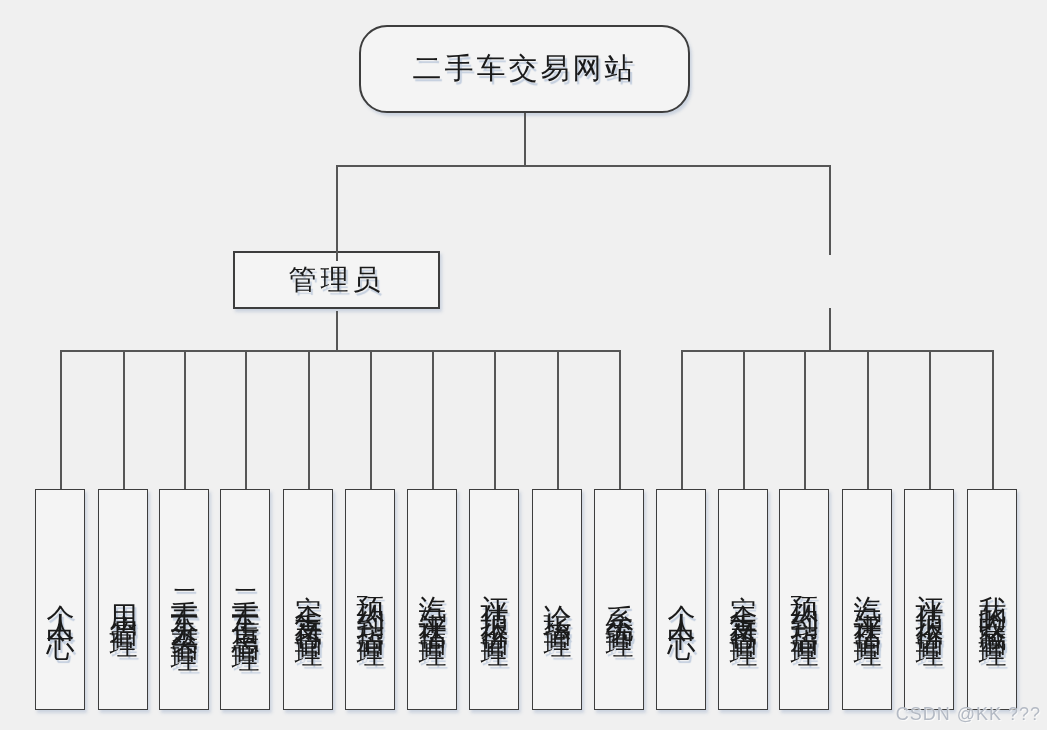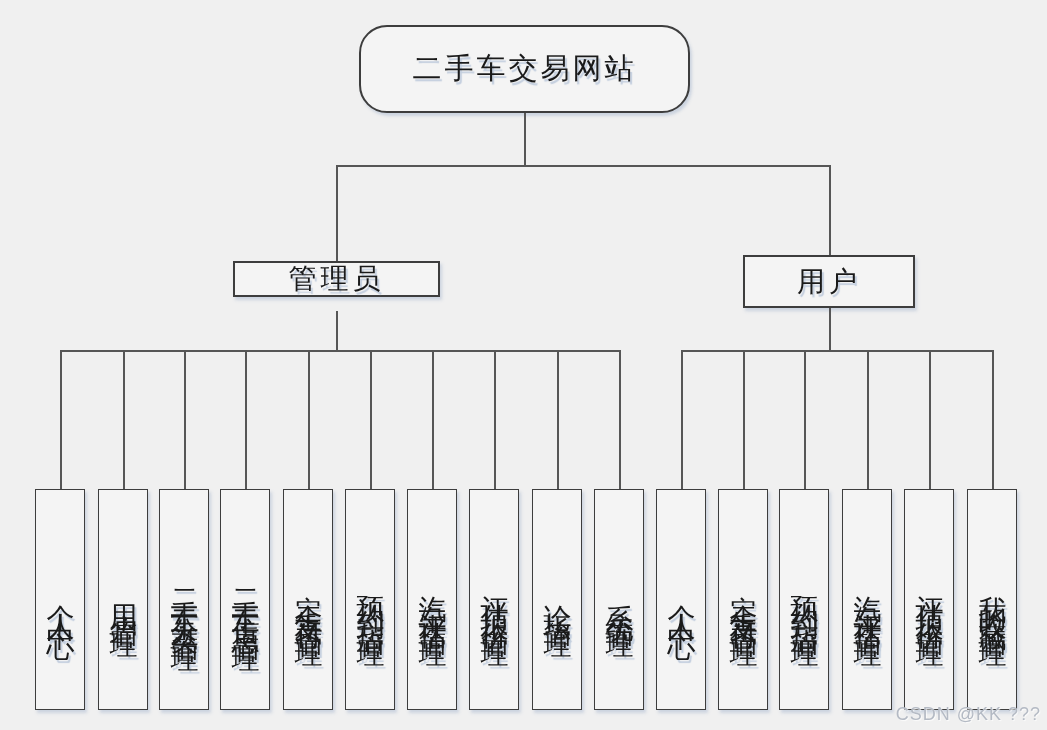--- a/index.html
+++ b/index.html
@@ -69,25 +69,22 @@
 </style>
 </head>
 <body>
 
 <div class="canvas">
 
   <div class="node root" style="left:359px;top:25px;width:331px;height:88px;">
     <span class="hlabel">二手车交易网站</span>
   </div>
 
-  <div class="node branch" style="left:233px;top:261px;width:207px;height:36px;align-items:center;">
+  <div class="node branch" style="left:233px;top:251px;width:207px;height:58px;align-items:center;">
     <span class="hlabel">管理员</span>
-  </div>
-  <div class="node branch" style="left:743px;top:255px;width:172px;height:53px;">
-    <span class="hlabel">用户</span>
   </div>
 
   <div id="connectors">
       <div class="cline" style="left: 524px; top: 113px; width: 1.5px; height: 52px;"></div>
       <div class="cline" style="left: 336px; top: 165px; width: 494.5px; height: 1.5px;"></div>
       <div class="cline" style="left: 336px; top: 165px; width: 1.5px; height: 96px;"></div>
       <div class="cline" style="left: 829px; top: 165px; width: 1.5px; height: 90px;"></div>
       <div class="cline" style="left: 336px; top: 311px; width: 1.5px; height: 39px;"></div>
       <div class="cline" style="left: 60px; top: 350px; width: 560.5px; height: 1.5px;"></div>
       <div class="cline" style="left: 60px; top: 350px; width: 1.5px; height: 139px;"></div>

